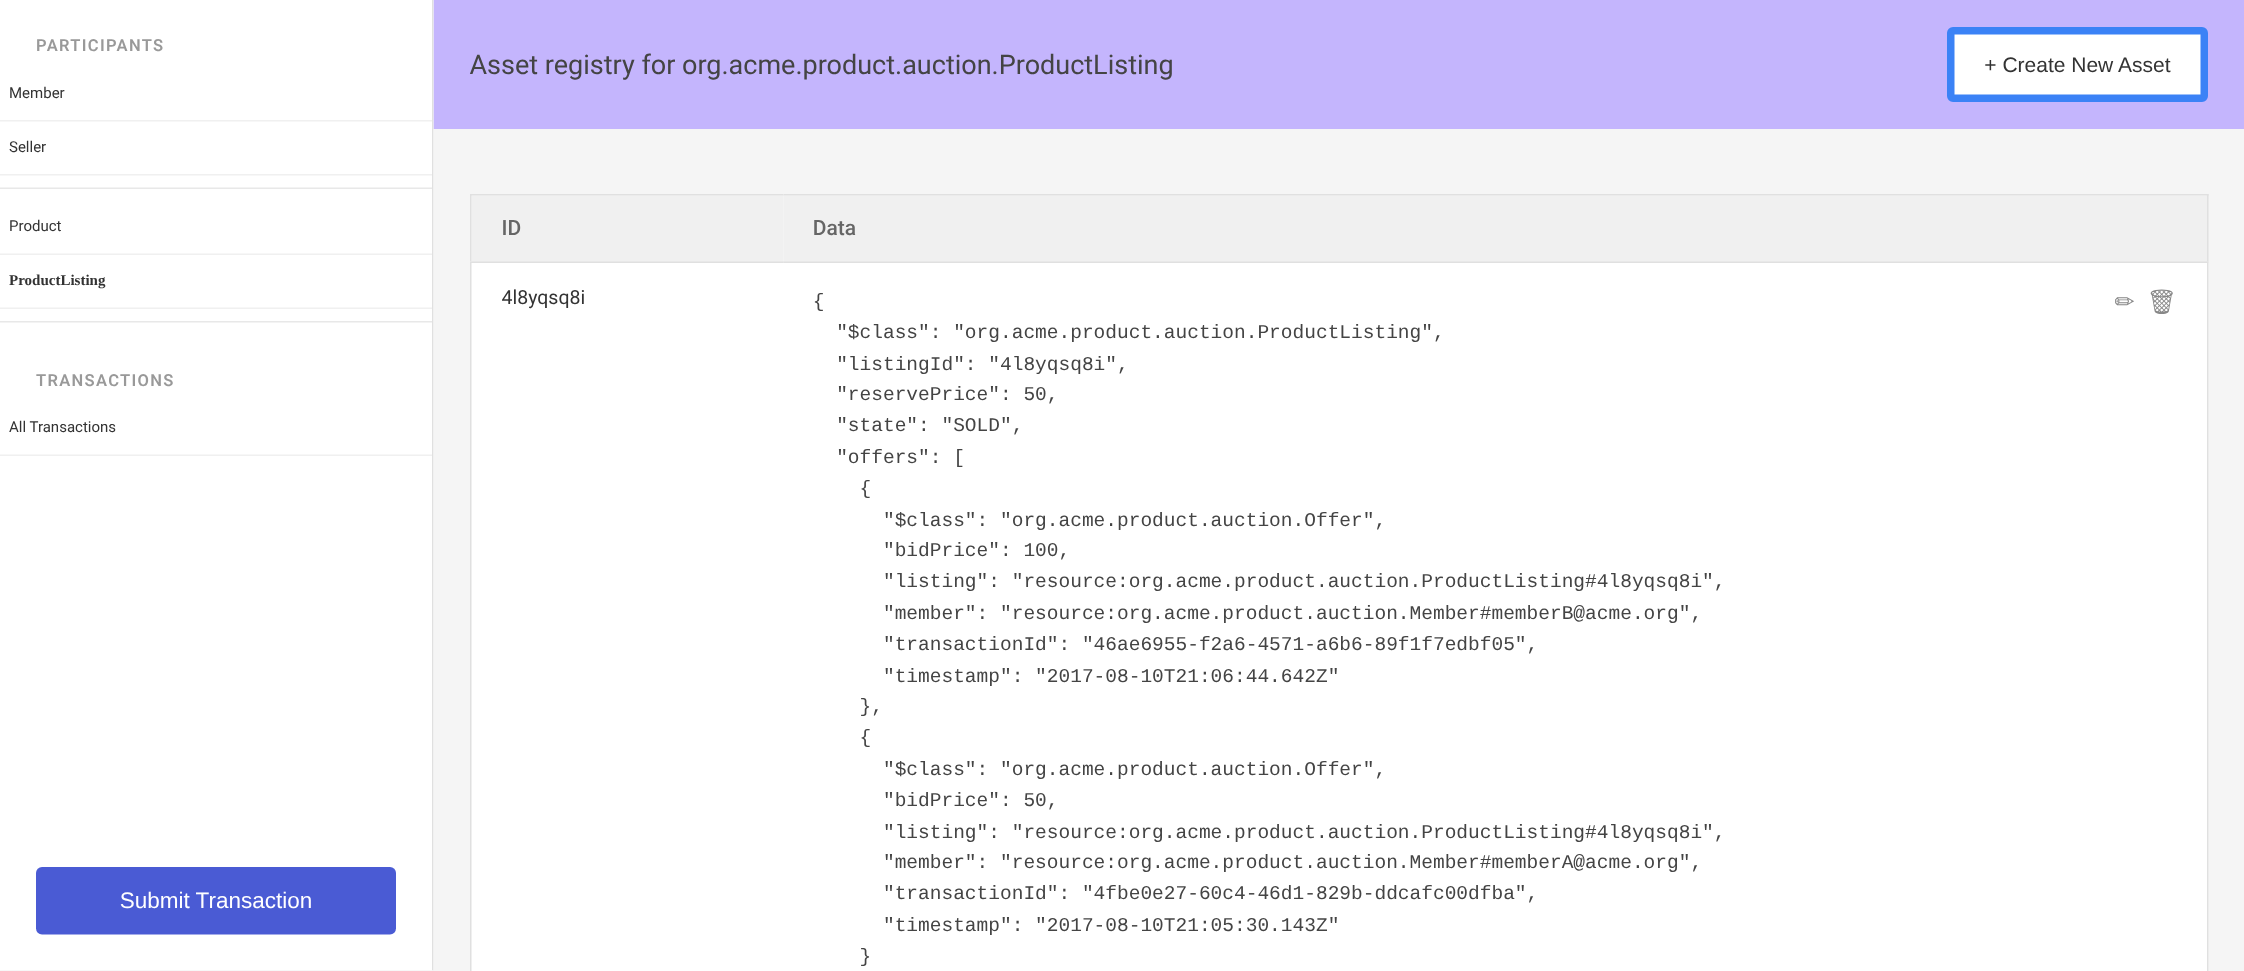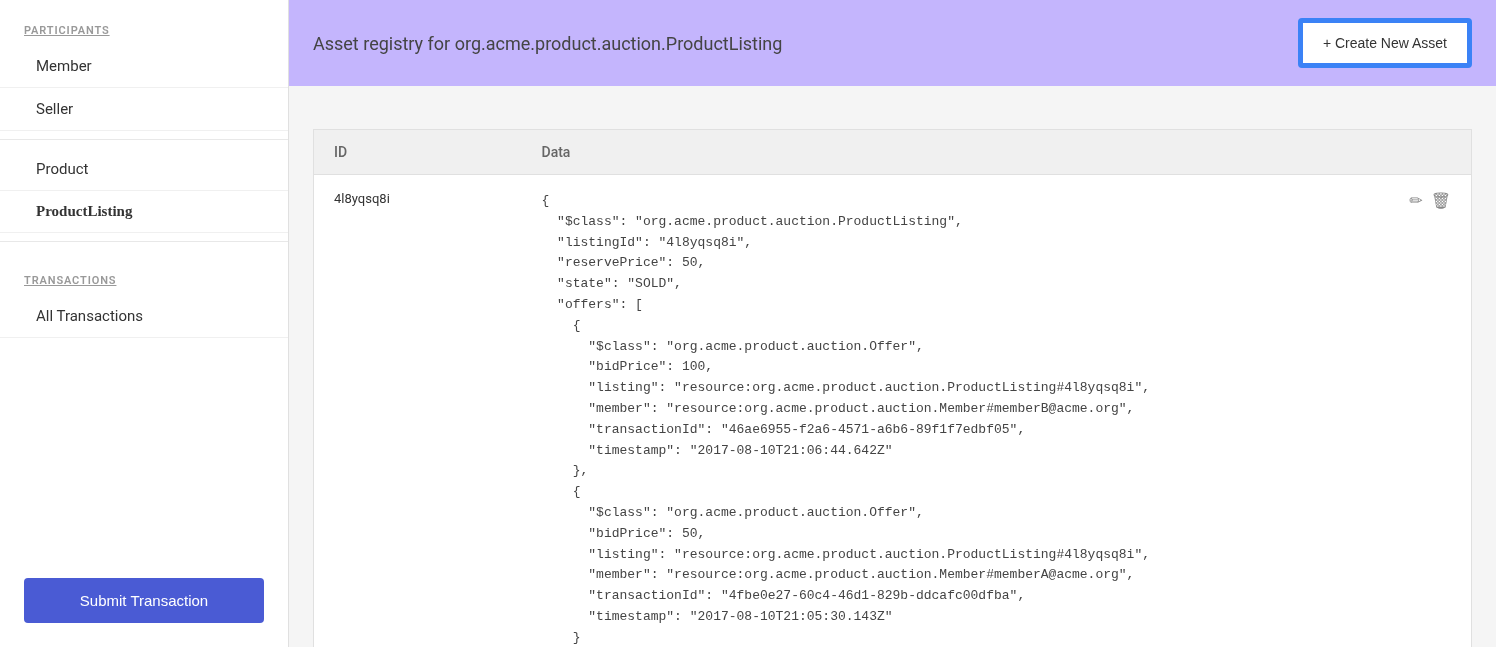--- a/index.html
+++ b/index.html
@@ -22,25 +22,24 @@
       display: flex;
       flex-direction: column;
       height: 100%;
     }
     .sidebar-section-label {
       font-size: 11px;
       font-weight: 600;
       color: #999;
       letter-spacing: 0.08em;
       padding: 24px 24px 8px 24px;
-      text-decoration: underline;
     }
     .sidebar-item {
-      padding: 12px 36px;
-      font-size: 15px;
+      padding: 12px 6px;
+      font-size: 10px;
       color: #333;
       cursor: pointer;
       border-bottom: 1px solid #f0f0f0;
     }
     .sidebar-item.active {
       font-weight: 600;
       color: #333;
       font-family: Liberation Serif, serif;
     }
     .sidebar-divider {

